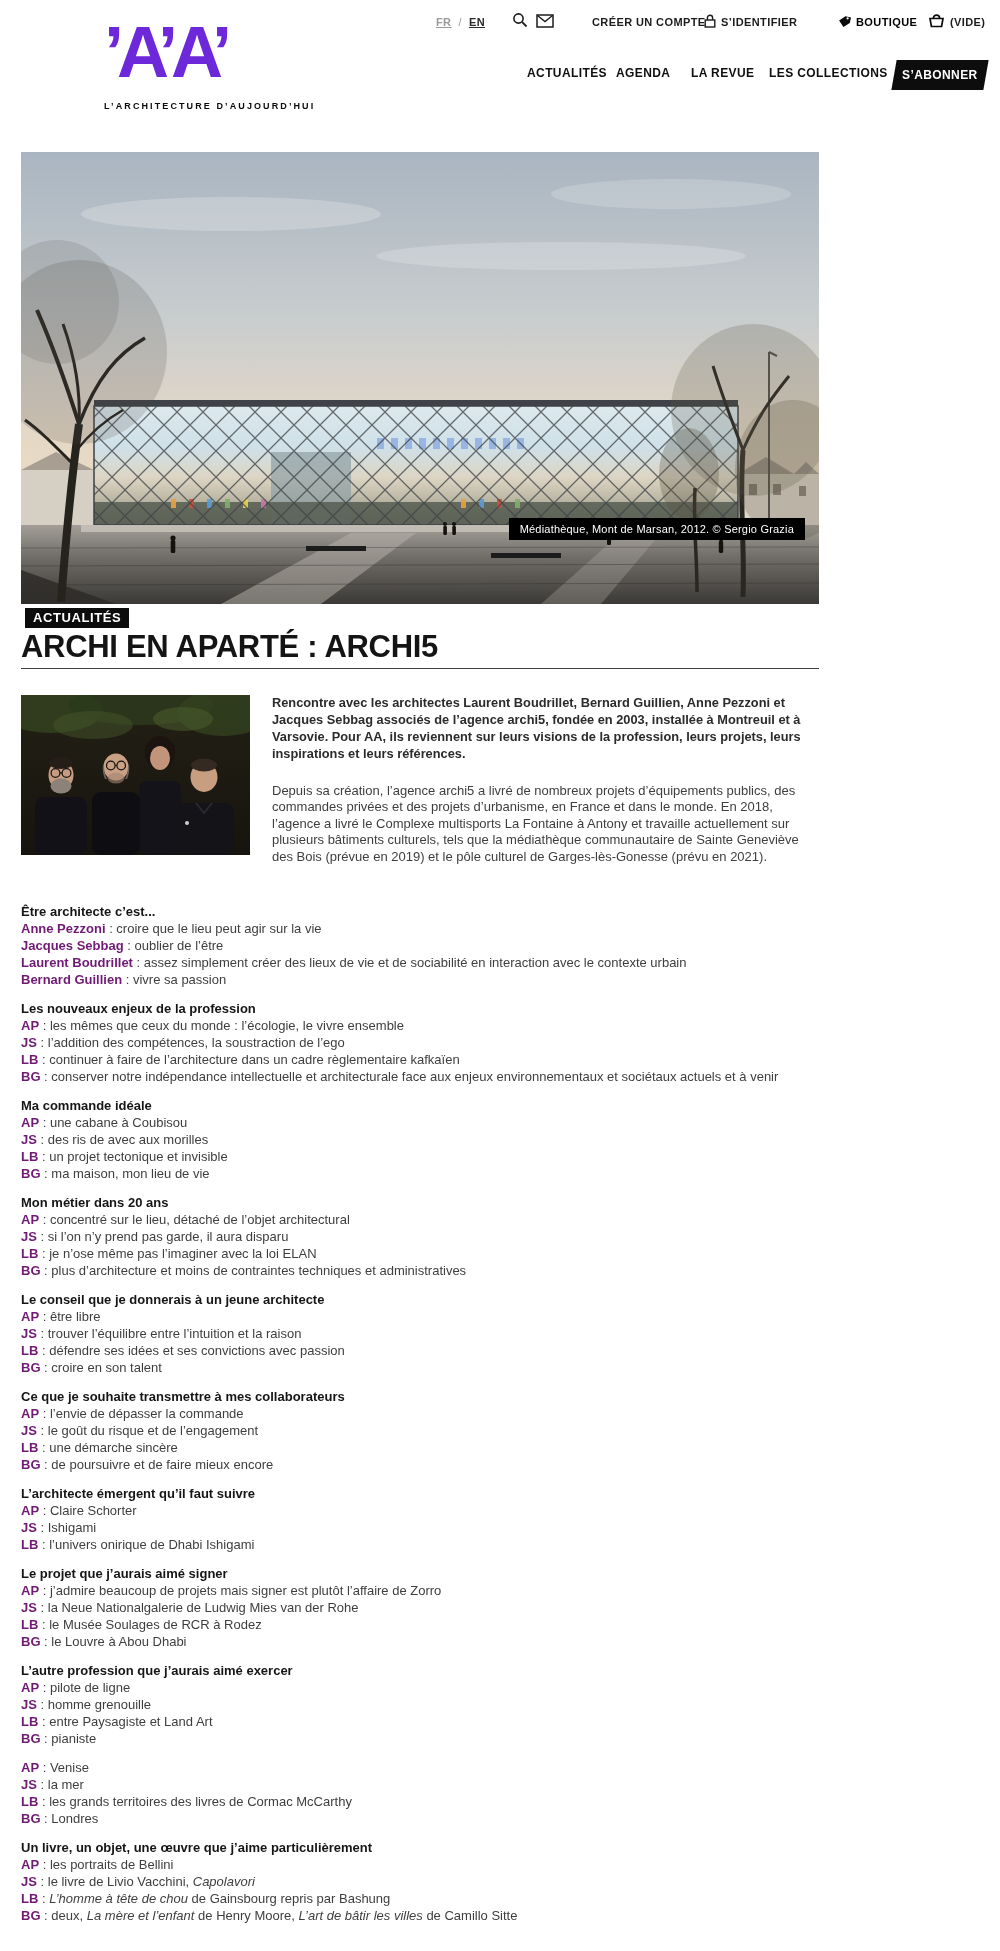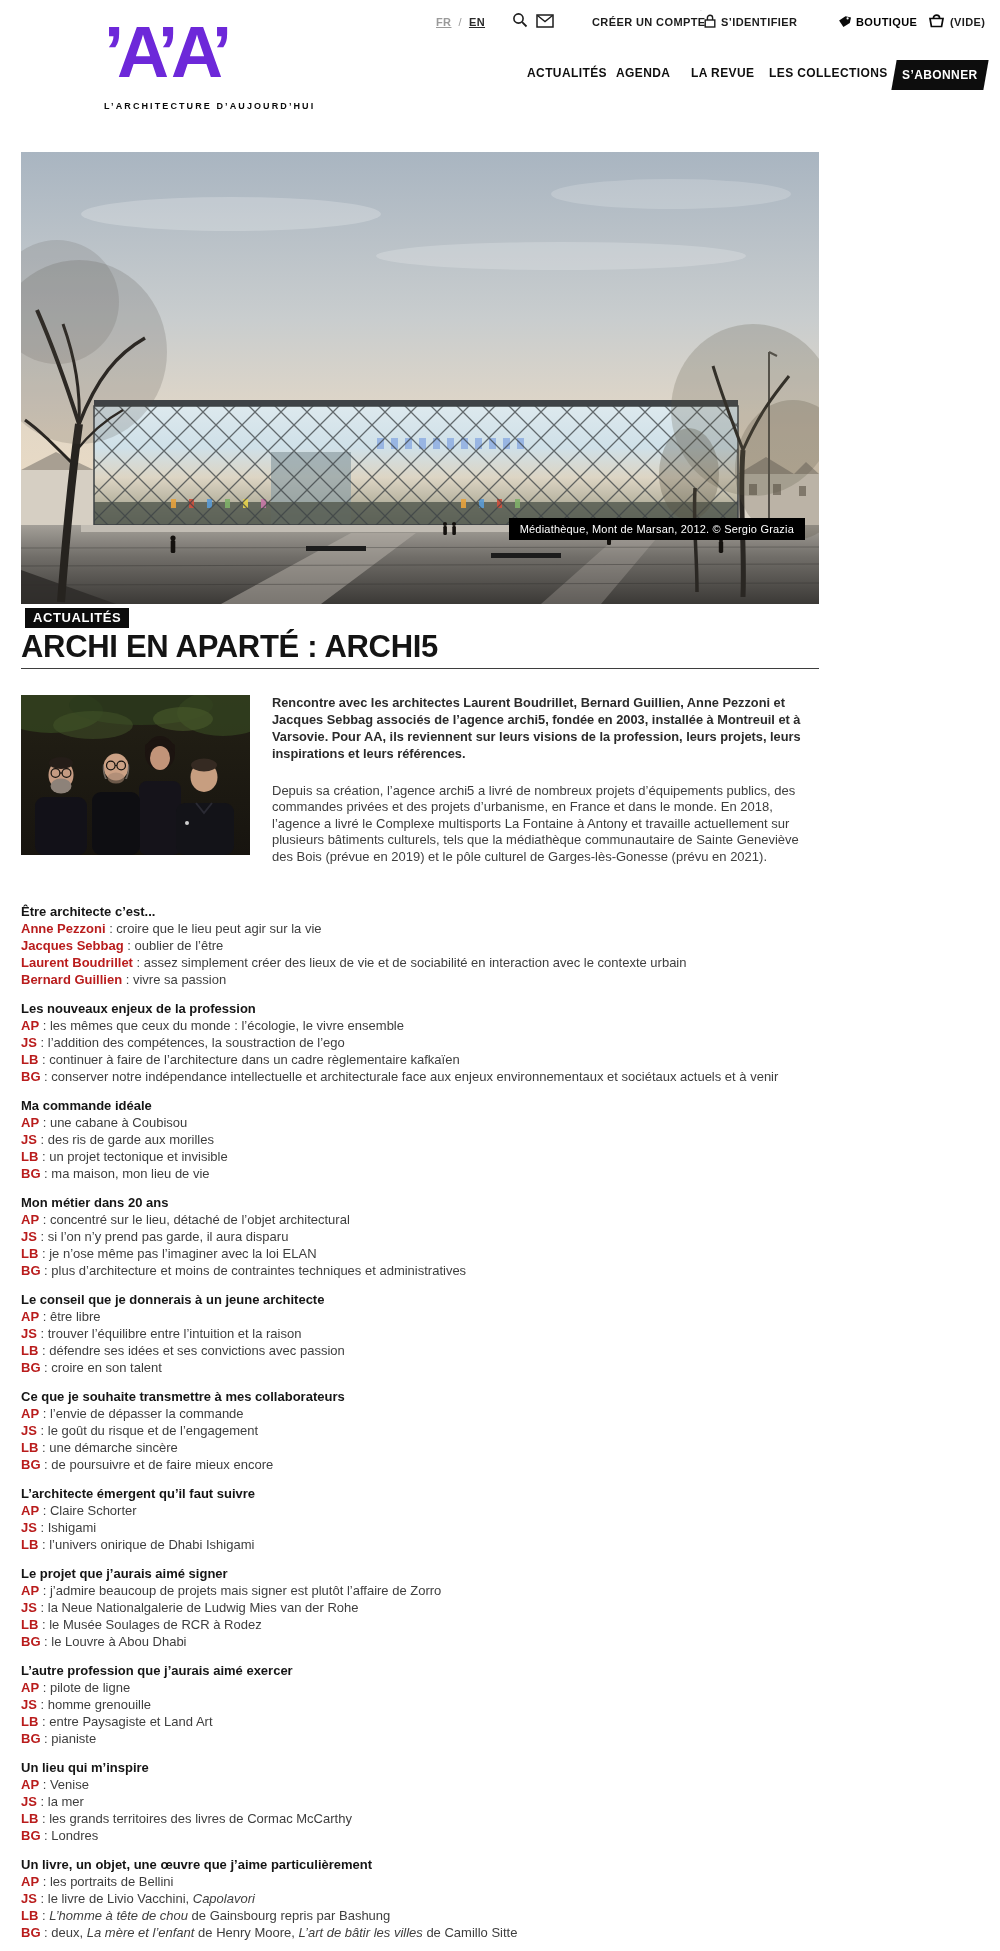--- a/index.html
+++ b/index.html
@@ -83,21 +83,21 @@
     font-size:13px;font-weight:400;line-height:16.4px;color:#3e3e3e;margin:0;
   }
 
   
   .qa{left:21px;top:903px;width:799px;}
   .qa-section{margin:0 0 12px 0;}
   .qa-heading{
     font-size:13px;font-weight:700;line-height:17px;color:#151515;white-space:nowrap;
   }
   .qa-line{font-size:13px;line-height:17px;color:#3e3e3e;white-space:nowrap;}
-  .qa-who{font-weight:700;color:#b91c1c;}
+  .qa-who{font-weight:700;color:#701a75;}
   .qa-line i{font-style:italic;}
 </style>
 </head>
 <body>
 
 <div class="abs logo">
   <div class="logo-main">’A’A’</div>
   <div class="logo-sub">L’ARCHITECTURE  D’AUJOURD’HUI</div>
 </div>
 
@@ -349,21 +349,21 @@
     <div class="qa-section">
       <div class="qa-heading">Les nouveaux enjeux de la profession</div>
       <div class="qa-line"><span class="qa-who">AP</span><span> : </span><span>les mêmes que ceux du monde : l’écologie, le vivre ensemble</span></div>
       <div class="qa-line"><span class="qa-who">JS</span><span> : </span><span>l’addition des compétences, la soustraction de l’ego</span></div>
       <div class="qa-line"><span class="qa-who">LB</span><span> : </span><span>continuer à faire de l’architecture dans un cadre règlementaire kafkaïen</span></div>
       <div class="qa-line"><span class="qa-who">BG</span><span> : </span><span>conserver notre indépendance intellectuelle et architecturale face aux enjeux environnementaux et sociétaux actuels et à venir</span></div>
     </div>
     <div class="qa-section">
       <div class="qa-heading">Ma commande idéale</div>
       <div class="qa-line"><span class="qa-who">AP</span><span> : </span><span>une cabane à Coubisou</span></div>
-      <div class="qa-line"><span class="qa-who">JS</span><span> : </span><span>des ris de garde aux morilles</span></div>
+      <div class="qa-line"><span class="qa-who">JS</span><span> : </span><span>des ris de avec aux morilles</span></div>
       <div class="qa-line"><span class="qa-who">LB</span><span> : </span><span>un projet tectonique et invisible</span></div>
       <div class="qa-line"><span class="qa-who">BG</span><span> : </span><span>ma maison, mon lieu de vie</span></div>
     </div>
     <div class="qa-section">
       <div class="qa-heading">Mon métier dans 20 ans</div>
       <div class="qa-line"><span class="qa-who">AP</span><span> : </span><span>concentré sur le lieu, détaché de l’objet architectural</span></div>
       <div class="qa-line"><span class="qa-who">JS</span><span> : </span><span>si l’on n’y prend pas garde, il aura disparu</span></div>
       <div class="qa-line"><span class="qa-who">LB</span><span> : </span><span>je n’ose même pas l’imaginer avec la loi ELAN</span></div>
       <div class="qa-line"><span class="qa-who">BG</span><span> : </span><span>plus d’architecture et moins de contraintes techniques et administratives</span></div>
     </div>
@@ -395,21 +395,20 @@
       <div class="qa-line"><span class="qa-who">BG</span><span> : </span><span>le Louvre à Abou Dhabi</span></div>
     </div>
     <div class="qa-section">
       <div class="qa-heading">L’autre profession que j’aurais aimé exercer</div>
       <div class="qa-line"><span class="qa-who">AP</span><span> : </span><span>pilote de ligne</span></div>
       <div class="qa-line"><span class="qa-who">JS</span><span> : </span><span>homme grenouille</span></div>
       <div class="qa-line"><span class="qa-who">LB</span><span> : </span><span>entre Paysagiste et Land Art</span></div>
       <div class="qa-line"><span class="qa-who">BG</span><span> : </span><span>pianiste</span></div>
     </div>
     <div class="qa-section">
-      <div class="qa-heading">Un lieu qui m’inspire</div>
       <div class="qa-line"><span class="qa-who">AP</span><span> : </span><span>Venise</span></div>
       <div class="qa-line"><span class="qa-who">JS</span><span> : </span><span>la mer</span></div>
       <div class="qa-line"><span class="qa-who">LB</span><span> : </span><span>les grands territoires des livres de Cormac McCarthy</span></div>
       <div class="qa-line"><span class="qa-who">BG</span><span> : </span><span>Londres</span></div>
     </div>
     <div class="qa-section">
       <div class="qa-heading">Un livre, un objet, une œuvre que j’aime particulièrement</div>
       <div class="qa-line"><span class="qa-who">AP</span><span> : </span><span>les portraits de Bellini</span></div>
       <div class="qa-line"><span class="qa-who">JS</span><span> : </span><span>le livre de Livio Vacchini, </span><i>Capolavori</i></div>
       <div class="qa-line"><span class="qa-who">LB</span><span> : </span><i>L’homme à tête de chou</i><span> de Gainsbourg repris par Bashung</span></div>

